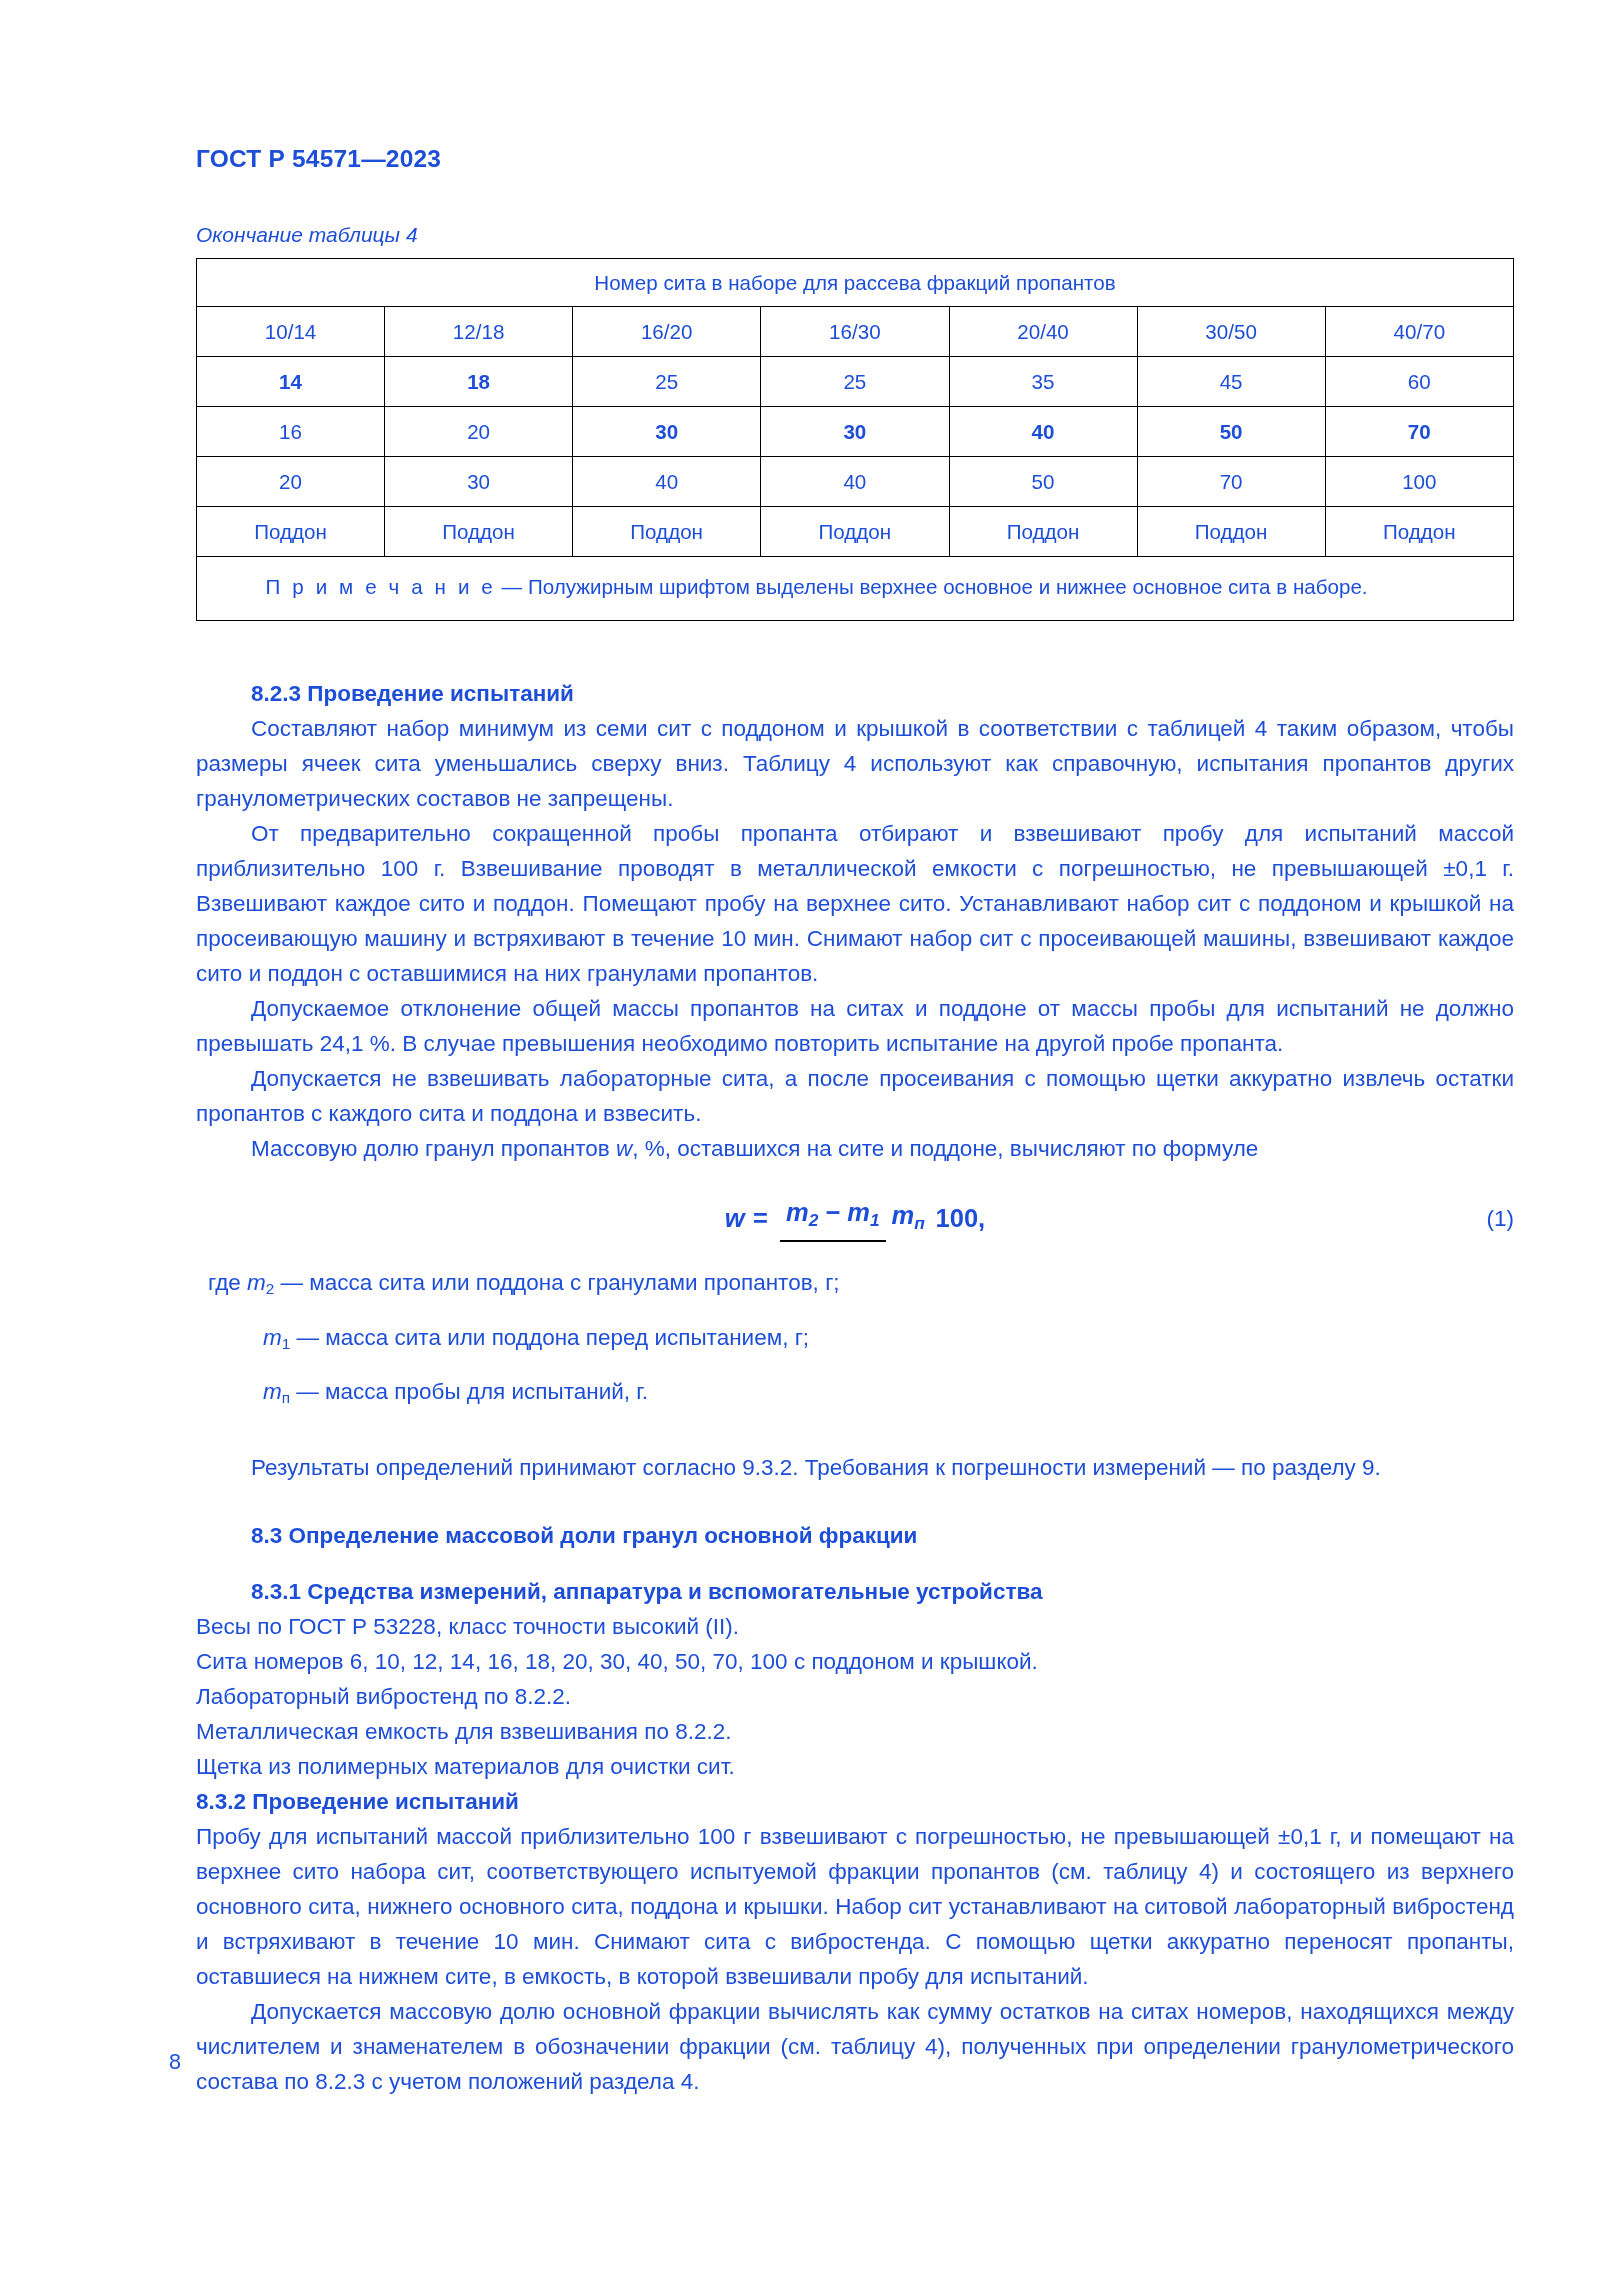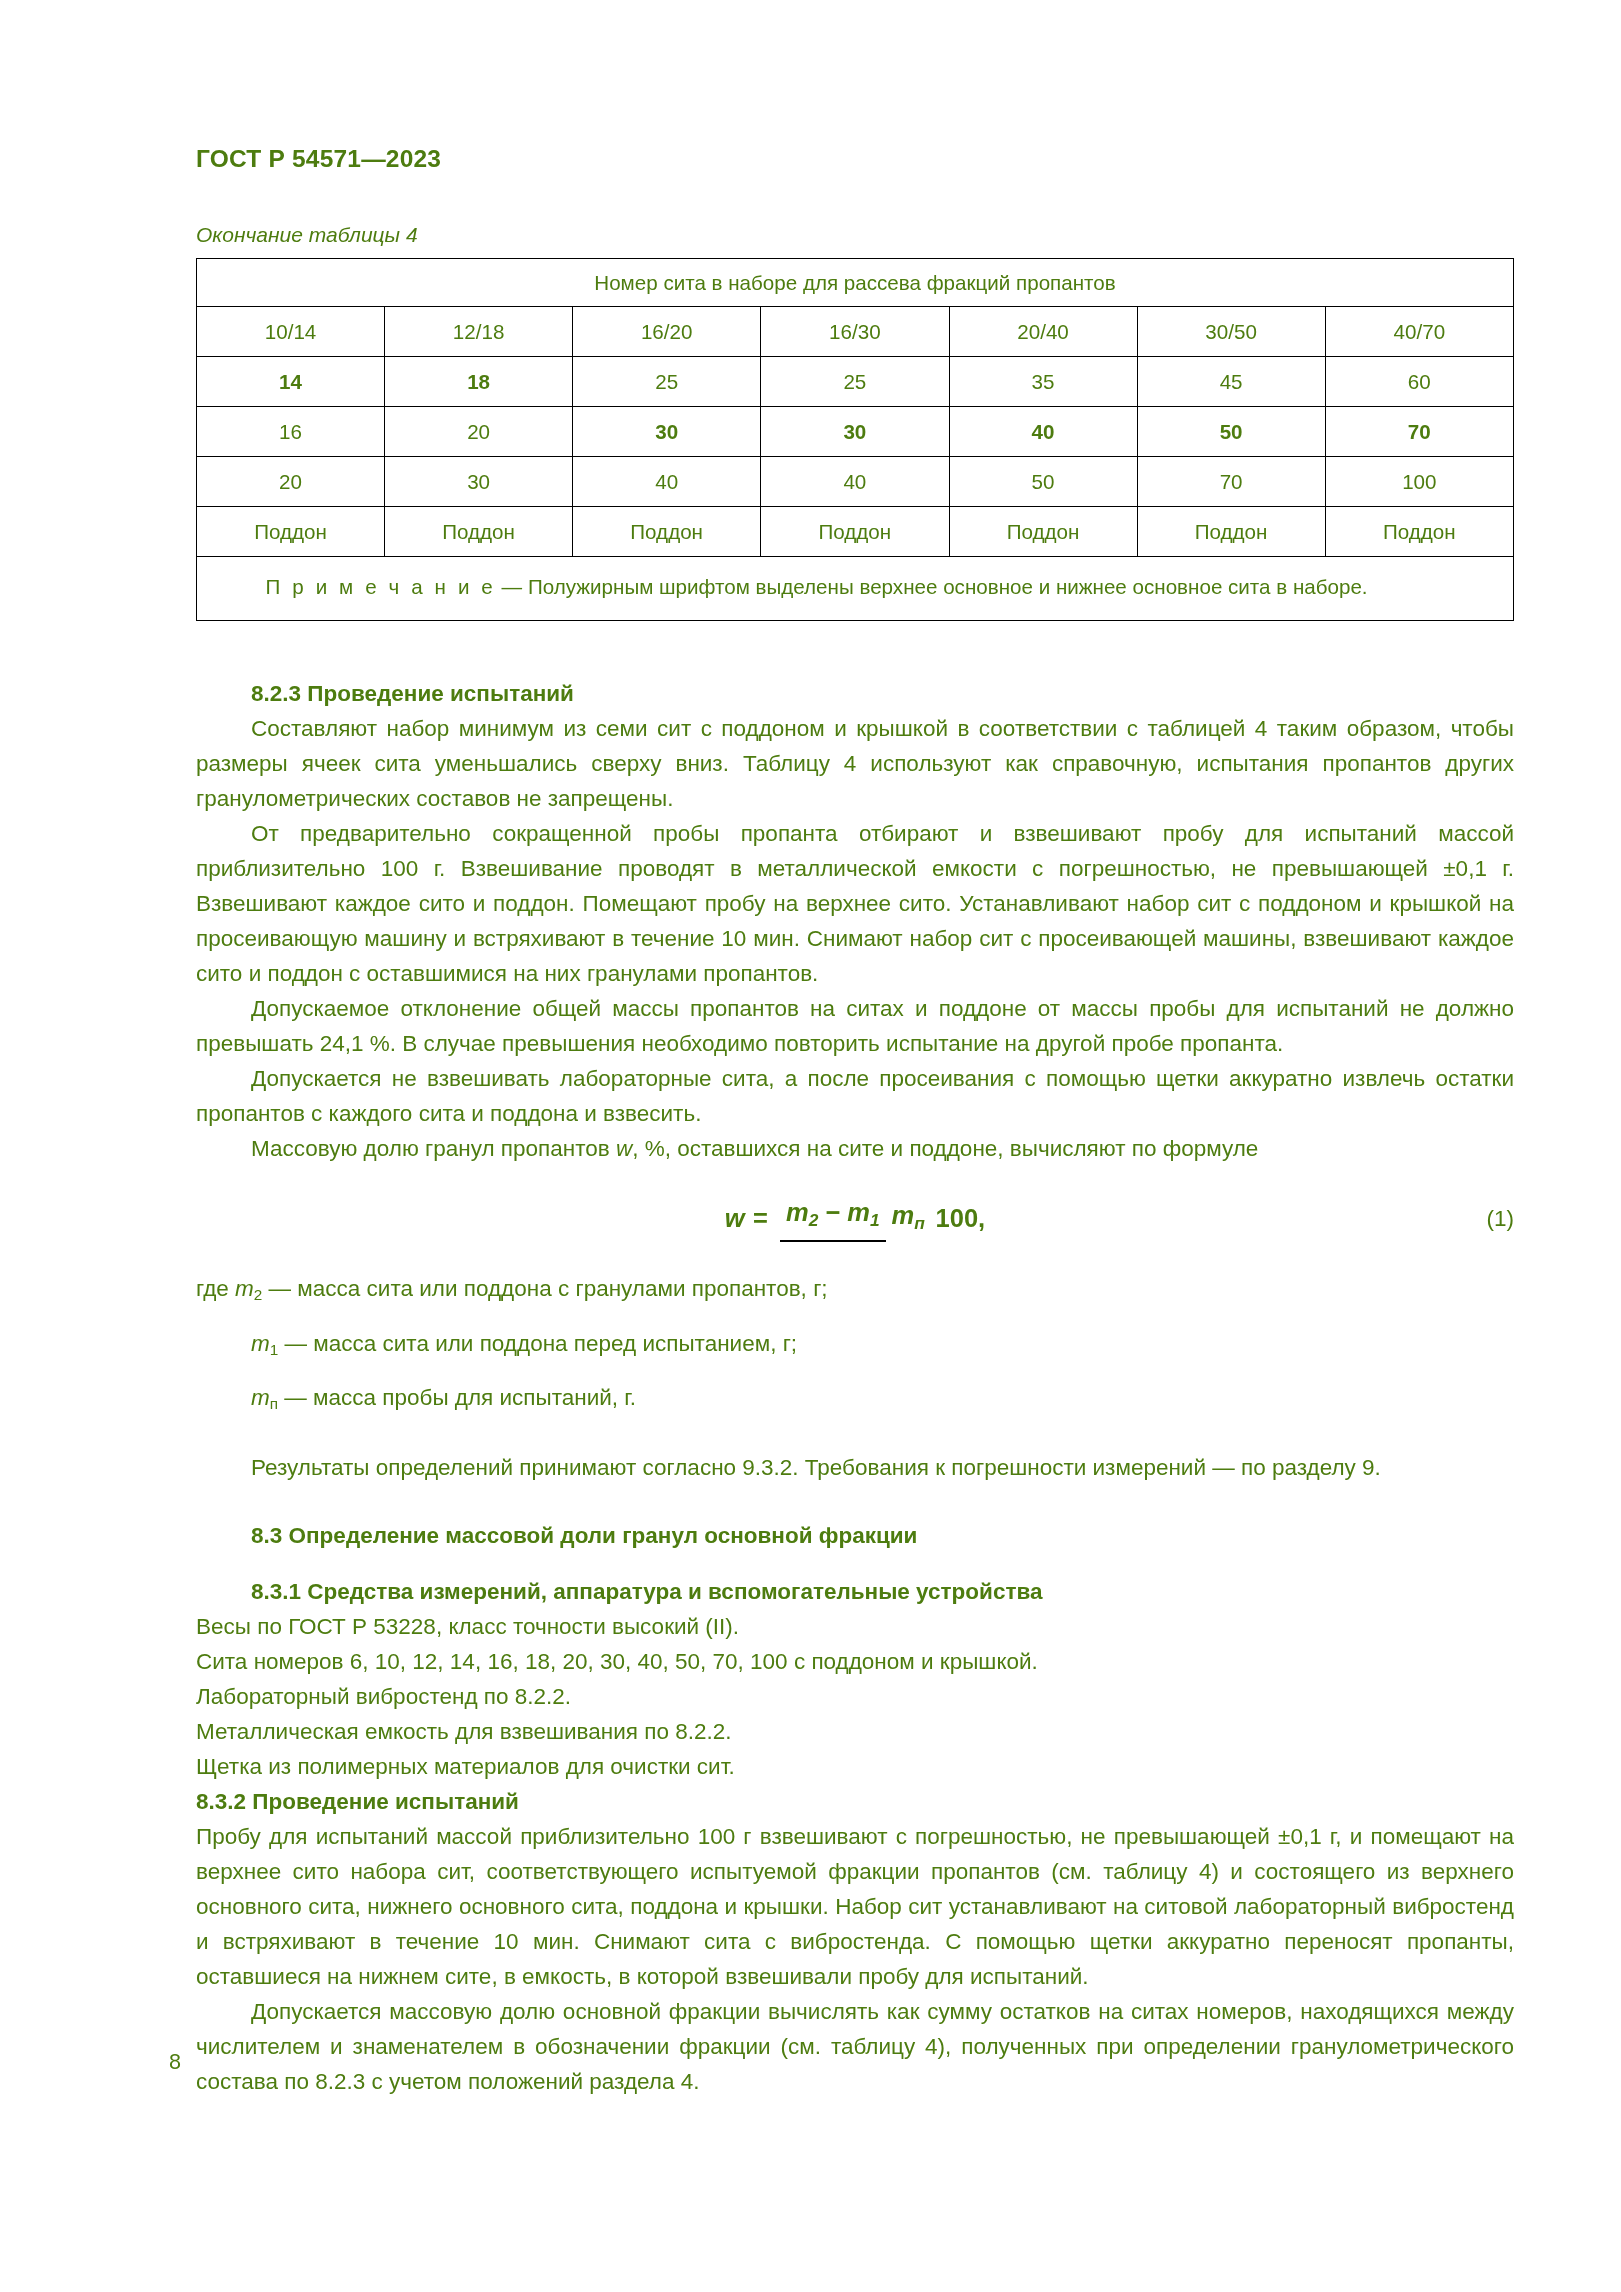--- a/index.html
+++ b/index.html
@@ -7,21 +7,21 @@
     padding: 0;
     background: #ffffff;
   }
   .page {
     position: relative;
     width: 1621px;
     height: 2293px;
     background: #ffffff;
     box-sizing: border-box;
     font-family: "Liberation Sans", sans-serif;
-    color: #4d7c0f;
+    color: #1d4ed8;
     overflow: hidden;
   }
 
   
   .doc-header {
     position: absolute;
     left: 196px;
     top: 145px;
     font-size: 24.5px;
     font-weight: bold;
@@ -150,23 +150,23 @@
     font-style: normal;
   }
   var, .mvar {
     font-style: italic;
   }
   sub {
     font-size: 0.68em;
     vertical-align: -0.28em;
   }
   .where-line {
-    margin: 0;
+    margin: 12px;
     text-indent: 0;
-    line-height: 48px;
+    line-height: 36px;
   }
   .where-line.indent {
     padding-left: 55px;
   }
 
   
   .page-number {
     position: absolute;
     left: 169px;
     top: 2049px;

